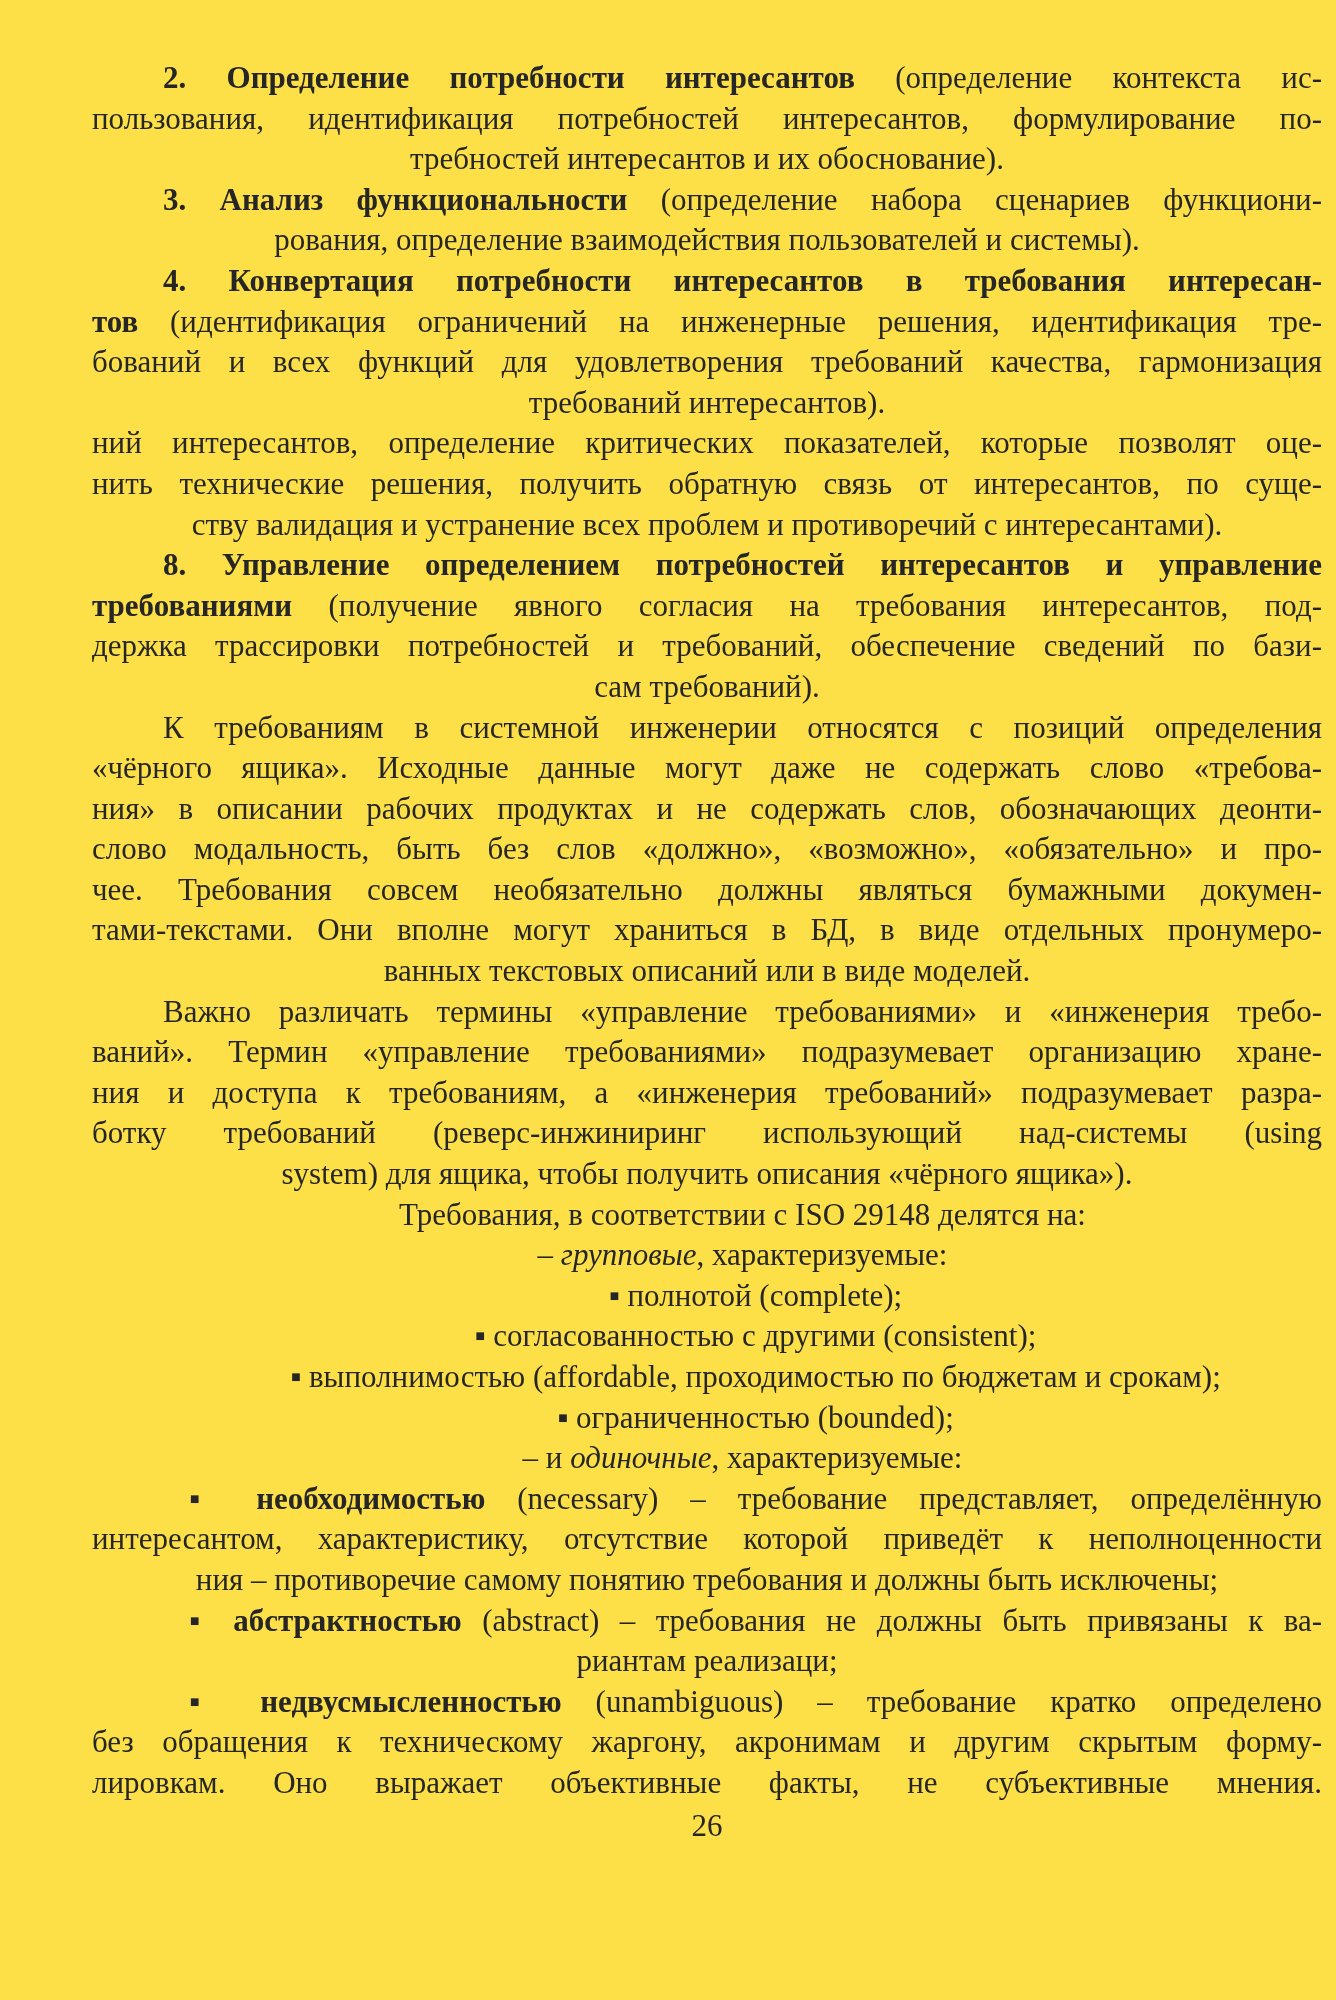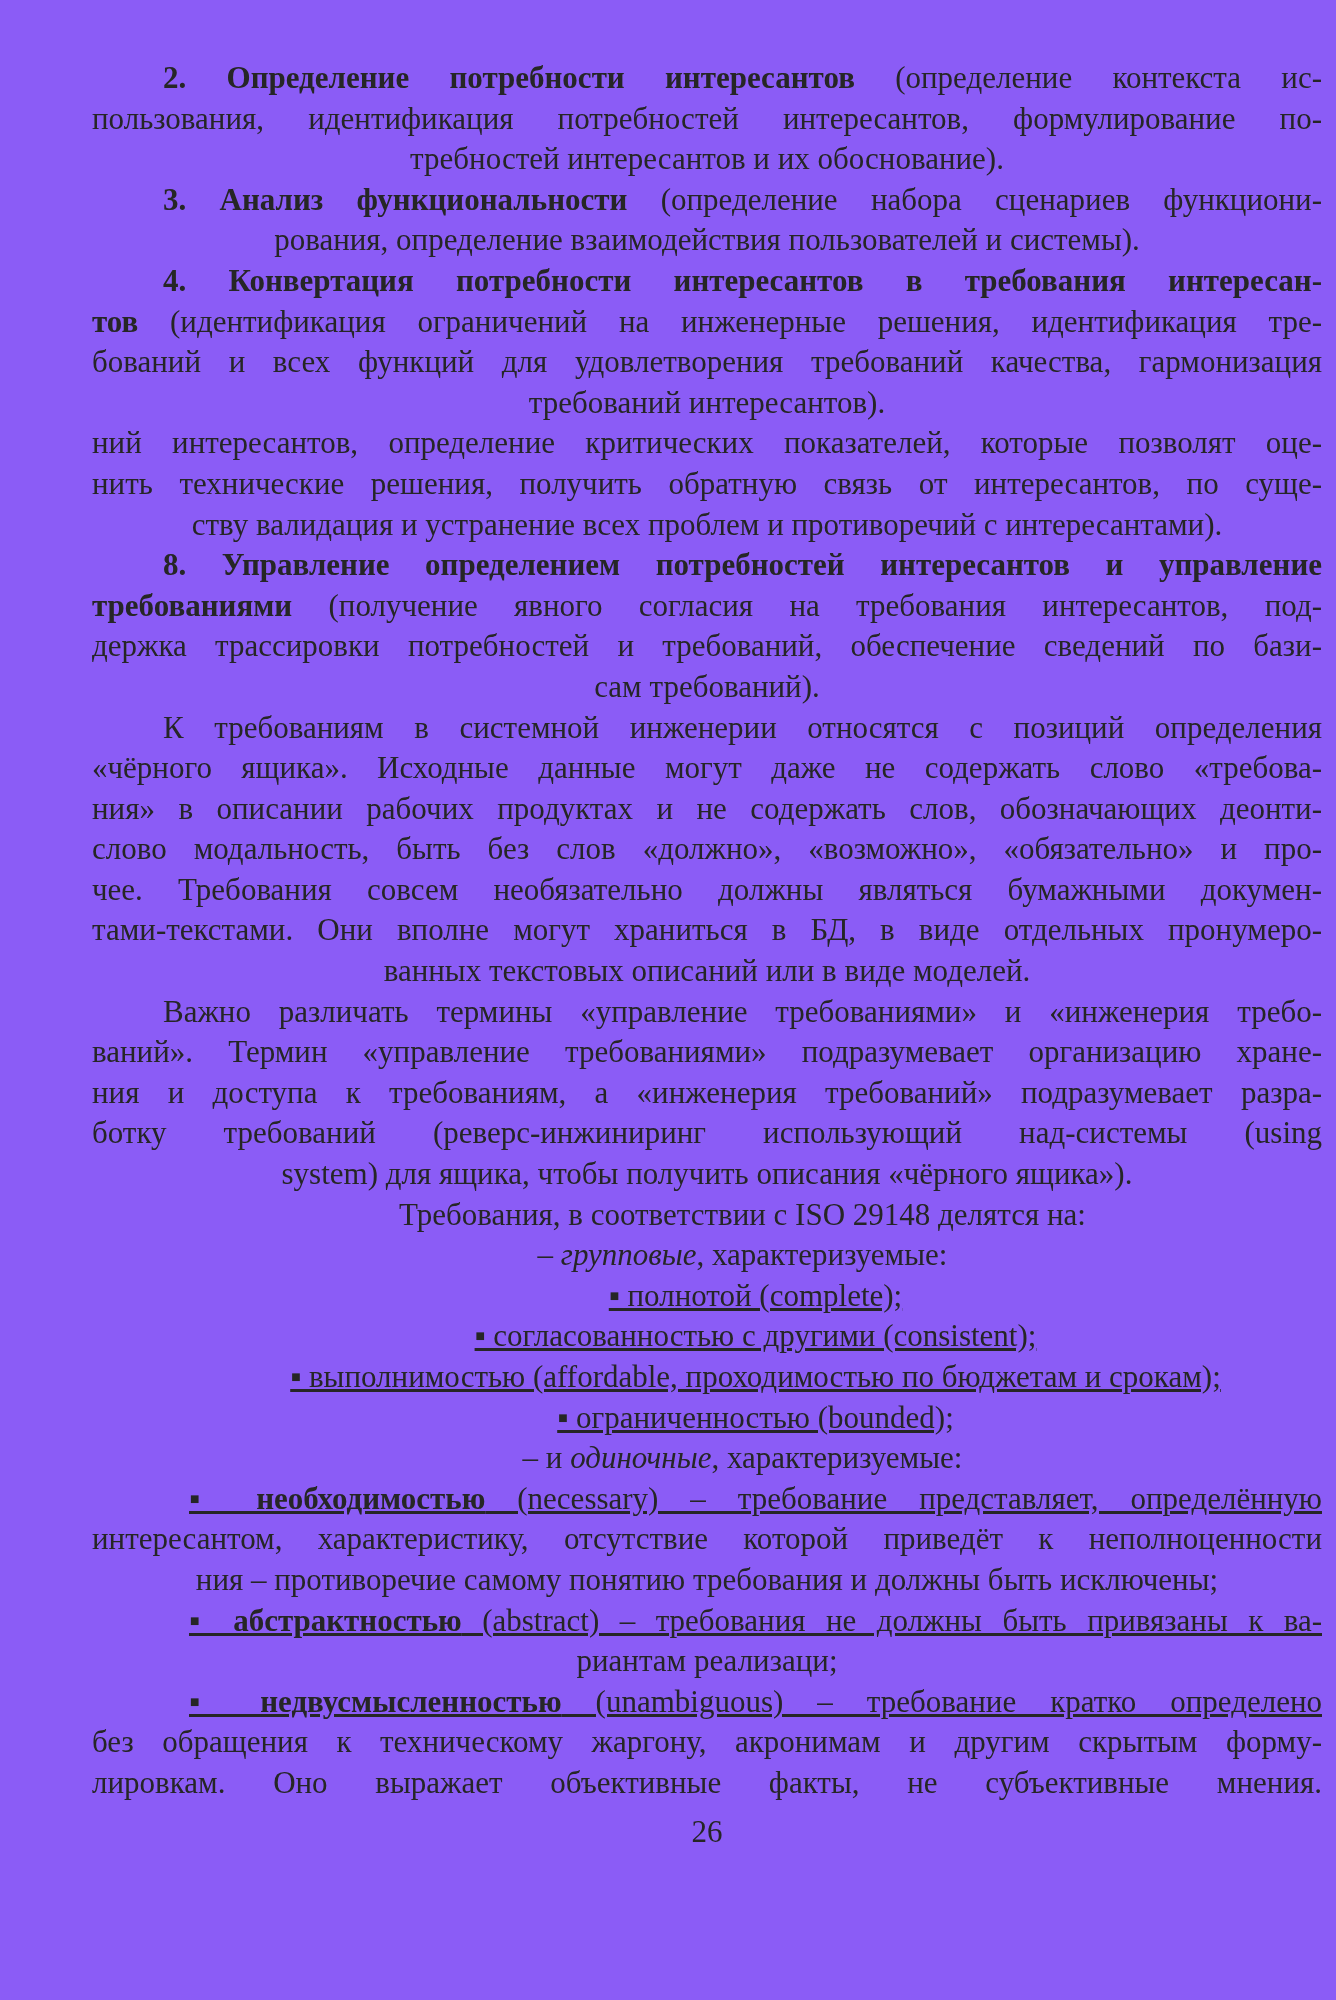--- a/index.html
+++ b/index.html
@@ -5,44 +5,44 @@
   html, body {
     margin: 0;
     padding: 0;
     background: #fcfbf8;
   }
   .page {
     position: relative;
     width: 1336px;
     height: 2000px;
     box-sizing: border-box;
-    background: #8b5cf6;
+    background: #fde047;
     padding: 58px 14px 0 92px;
     font-family: "Liberation Serif", "DejaVu Serif", serif;
     font-size: 31px;
     line-height: 40.6px;
     color: #262626;
     overflow: hidden;
   }
   .line {
     min-height: 40.6px;
     text-align: center;
   }
   .jf {
     text-align: justify;
     text-align-last: justify;
   }
   .ind-p { text-indent: 71px; }
-  .ind-b { text-indent: 97px; text-decoration: underline; }
+  .ind-b { text-indent: 97px; }
   .ind-n { text-indent: 0; }
   .run-r { font-weight: 400; font-style: normal; }
   .run-b { font-weight: 700; font-style: normal; }
   .run-i { font-weight: 400; font-style: italic; }
   .page-number {
-    margin-top: 8px;
+    margin-top: 2px;
     text-align: center;
     text-indent: 0;
   }
 </style>
 </head>
 <body>
 
 <div class="page">
   <div id="text-block">
       <div class="line ind-p jf"><span class="run-b">2. Определение потребности интересантов</span><span class="run-r"> (определение контекста ис-</span></div>

